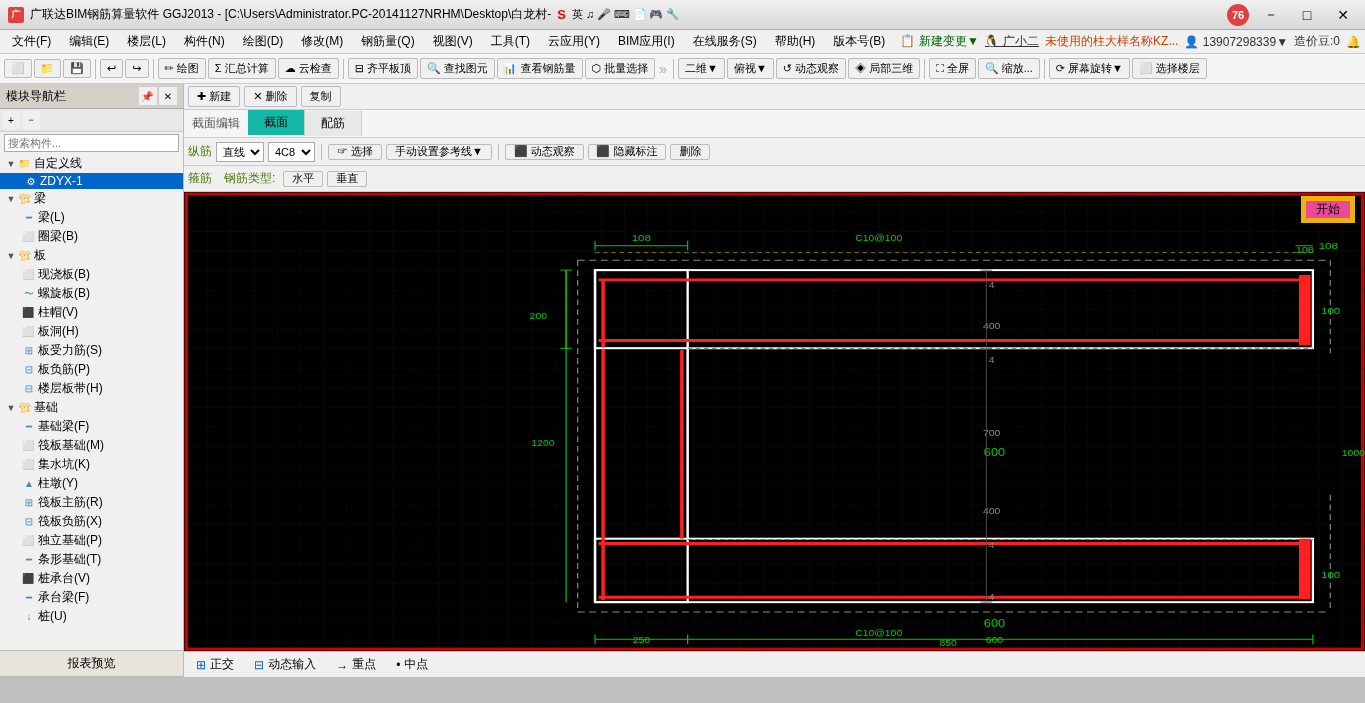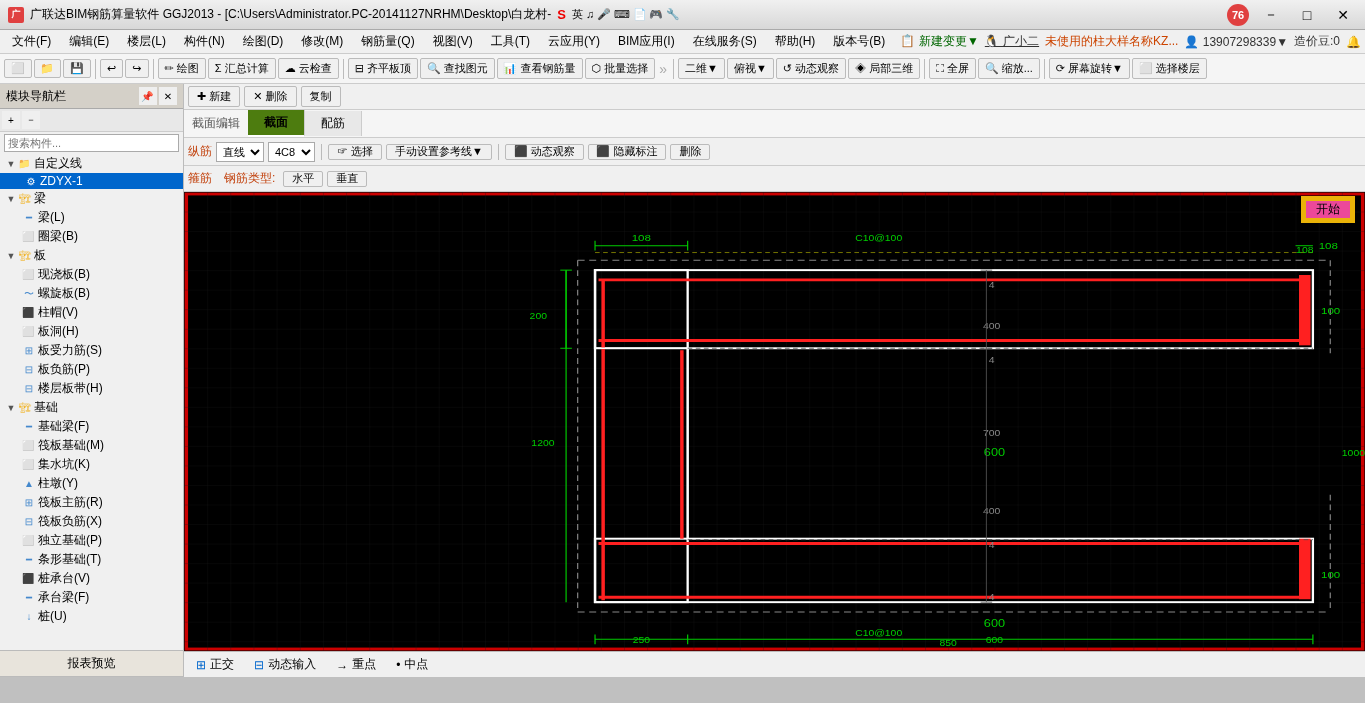--- a/index.html
+++ b/index.html
@@ -52,25 +52,25 @@
     
     #center-panel { flex: 1; display: flex; flex-direction: column; overflow: hidden; }
 
     
     #subpanel-toolbar { height: 26px; background: #f0f0f0; border-bottom: 1px solid #ccc; display: flex; align-items: center; padding: 0 4px; gap: 4px; }
     .sp-btn { padding: 2px 8px; font-size: 11px; cursor: pointer; background: #f0f0f0; border: 1px solid #bbb; border-radius: 2px; white-space: nowrap; }
 
     
     #drawing-header { height: 28px; background: #f5f5f5; border-bottom: 1px solid #ccc; display: flex; align-items: center; padding: 0; }
     .drawing-tab { padding: 4px 16px; font-size: 12px; cursor: pointer; border-right: 1px solid #ccc; background: #e8e8e8; }
-    .drawing-tab.active { background: #4d7c0f; border-bottom: 2px solid #ffffff; font-weight: bold; }
+    .drawing-tab.active { background: #14b8a6; border-bottom: 2px solid #ffffff; font-weight: normal; }
 
     
     #rebar-toolbar { height: 28px; background: #f0f0f0; border-bottom: 1px solid #ccc; display: flex; align-items: center; padding: 0 4px; gap: 4px; }
-    .rb-label { font-size: 12px; color: #c2410c; white-space: nowrap; }
+    .rb-label { font-size: 12px; color: #4d7c0f; white-space: nowrap; }
     .rb-select { height: 20px; font-size: 11px; border: 1px solid #aaa; background: white; padding: 0 2px; }
     .rb-btn { padding: 1px 8px; font-size: 11px; cursor: pointer; background: #f0f0f0; border: 1px solid #bbb; border-radius: 2px; white-space: nowrap; height: 16px; display: flex; align-items: center; }
     .rb-separator { width: 1px; height: 16px; background: #bbb; margin: 0 2px; }
 
     
     #stirrup-toolbar { height: 26px; background: #f0f0f0; border-bottom: 1px solid #ccc; display: flex; align-items: center; padding: 0 4px; gap: 4px; }
 
     
     #canvas-area { flex: 1; background: #000000; position: relative; overflow: hidden; }
 

